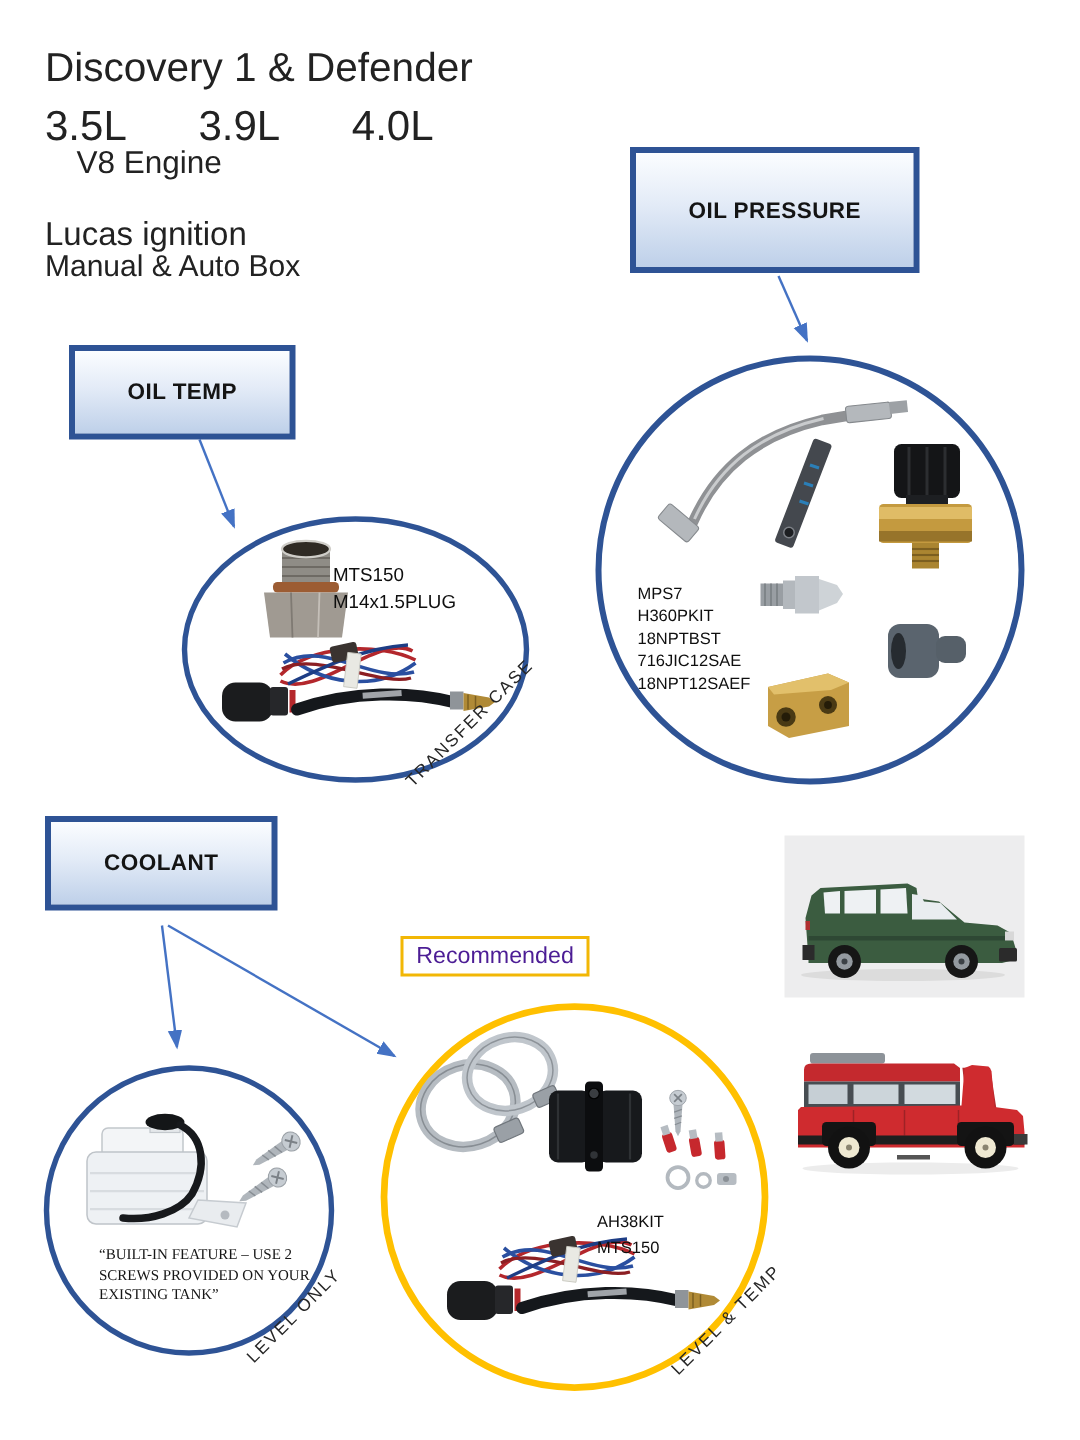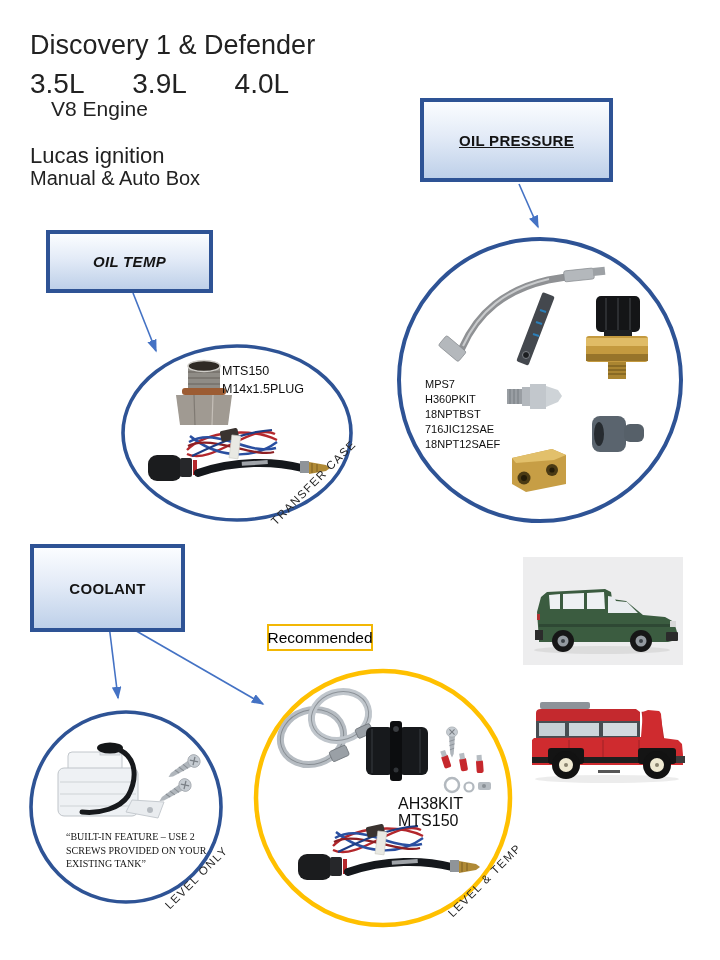--- a/index.html
+++ b/index.html
@@ -9,30 +9,30 @@
   .title{left:30px;top:30px;font-size:27px;color:#222;text-align:right;}
   .engines{left:30px;top:68px;font-size:28px;color:#222;}
   .engines span{display:inline-block;margin-right:40px;}
   .engine-type{left:30px;top:97px;font-size:21px;color:#222;margin-left:21px;}
   .sub1{left:30px;top:143px;font-size:22px;color:#222;}
   .sub2{left:30px;top:167px;font-size:20px;color:#222;}
   .label-box{position:absolute;box-sizing:border-box;border:4px solid #2E5395;
              background:linear-gradient(180deg,#fbfdff 0%,#e3ebf7 45%,#bed0e9 100%);
              display:flex;align-items:center;justify-content:center;
              font-weight:bold;font-size:15px;letter-spacing:.3px;color:#141414;}
-  .box-oil-pressure{left:420px;top:98px;width:193px;height:84px;text-decoration:underline;}
-  .box-oil-temp{left:46px;top:230px;width:167px;height:63px;font-style:italic;}
-  .box-coolant{left:30px;top:544px;width:155px;height:88px;}
-  .badge{position:absolute;left:267px;top:624px;width:106px;height:27px;box-sizing:border-box;
-         border:2px solid #F2B705;color:#000000;background:#fff;display:flex;align-items:center;
+  .box-oil-pressure{left:420px;top:98px;width:193px;height:84px;}
+  .box-oil-temp{left:46px;top:230px;width:151px;height:63px;}
+  .box-coolant{left:30px;top:544px;width:155px;height:63px;}
+  .badge{position:absolute;left:267px;top:624px;width:126px;height:27px;box-sizing:border-box;
+         border:2px solid #F2B705;color:#4c1d95;background:#fff;display:flex;align-items:center;
          justify-content:center;font-size:15.5px;}
-  .parts{position:absolute;font-size:11px;line-height:15px;color:#0f0f0f;}
+  .parts{position:absolute;font-size:11px;line-height:15px;color:#0f0f0f;margin-top:12px;}
   .parts-op{left:425px;top:377px;}
   .parts-ot{left:222px;top:362px;font-size:12.5px;line-height:18px;}
-  .parts-kit{left:398px;top:795px;font-size:16px;line-height:17px;}
+  .parts-kit{left:398px;top:795px;font-size:11px;line-height:17px;}
   .note{position:absolute;left:66px;top:830px;width:142px;font-size:10px;line-height:13.5px;color:#151515;font-family:Liberation Serif, serif;}
   .rot{position:absolute;transform:rotate(-45deg);transform-origin:0 50%;
        font-size:11.5px;letter-spacing:1.4px;color:#262626;white-space:nowrap;}
   .rot-transfer{left:273px;top:517px;}
   .rot-levelonly{left:167px;top:901px;}
   .rot-leveltemp{left:450px;top:909px;}
   svg.layer{position:absolute;left:0;top:0;}
 </style>
 </head>
 <body>

